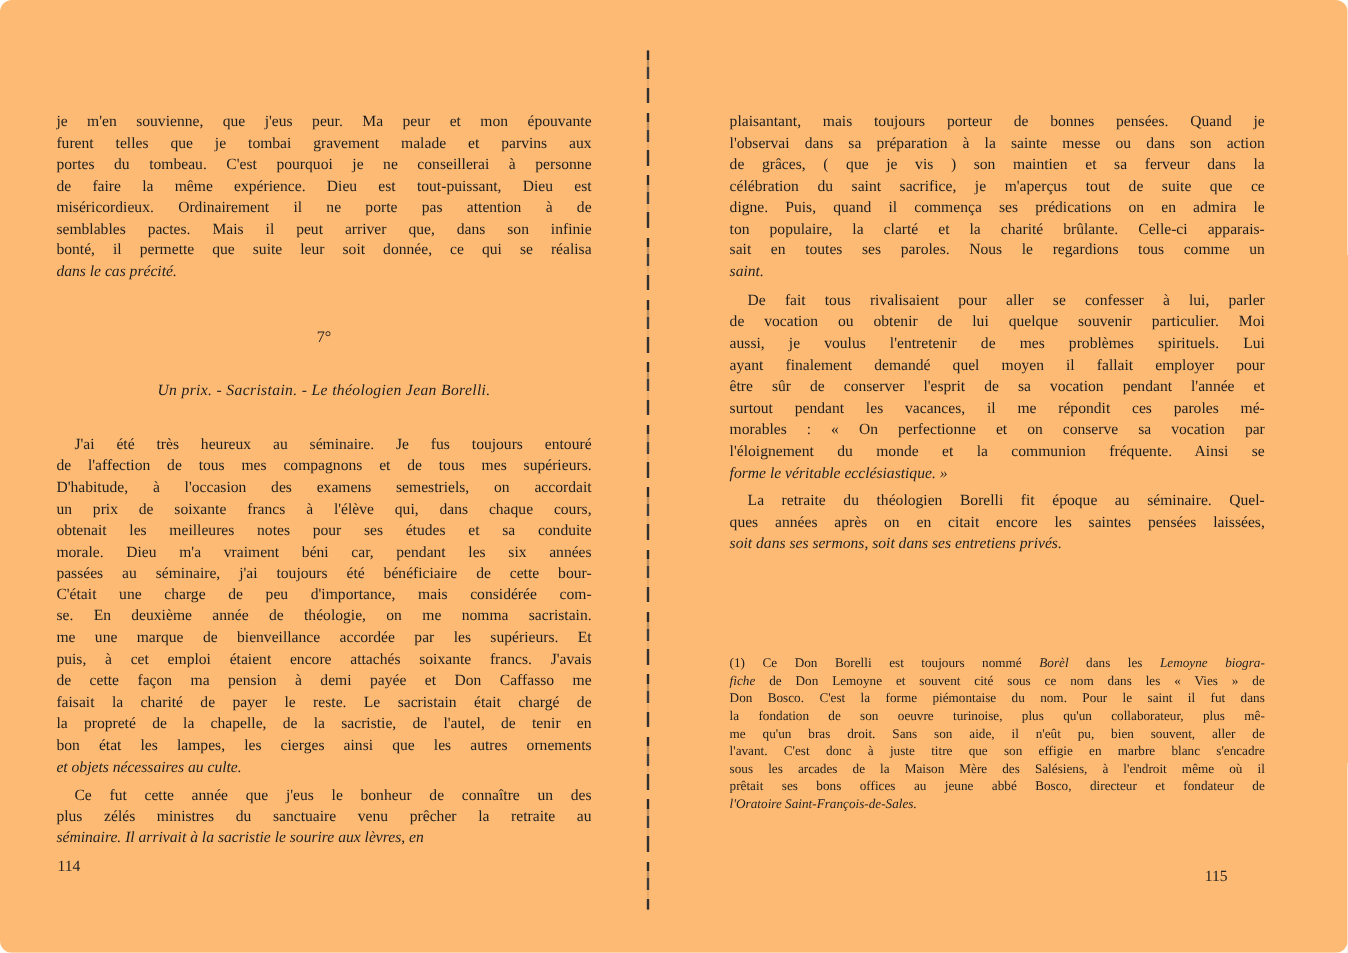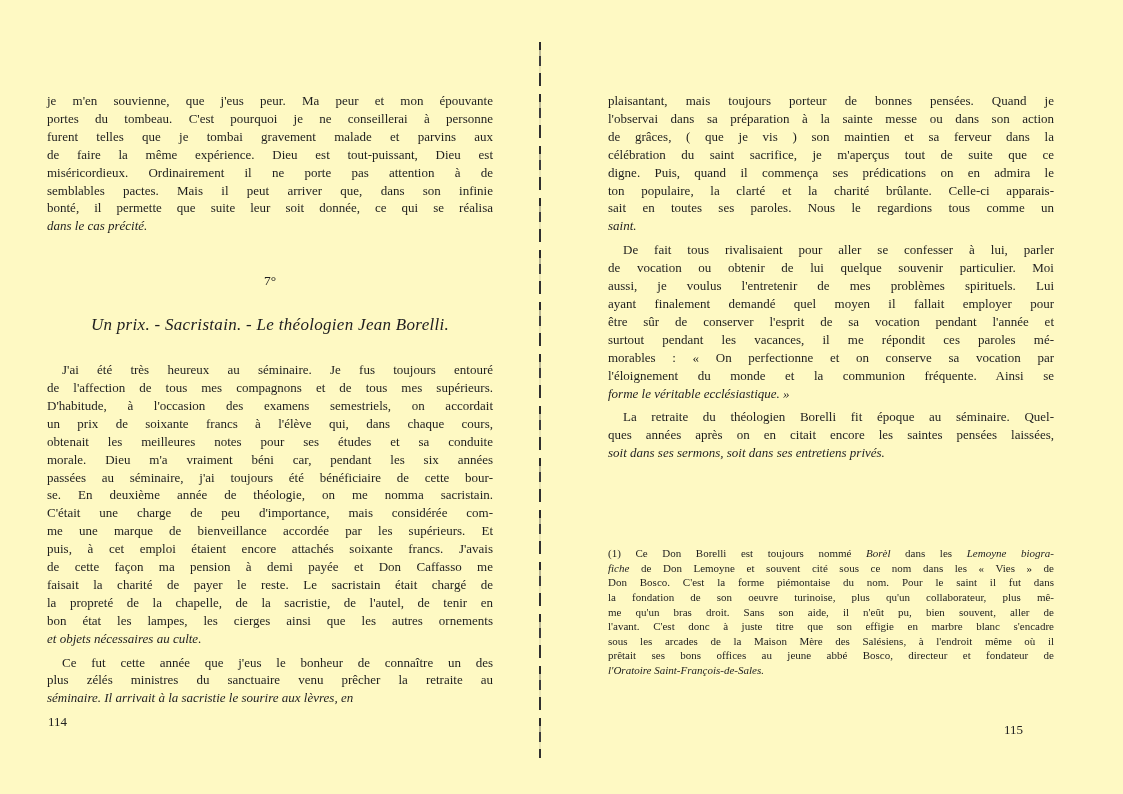--- a/index.html
+++ b/index.html
@@ -4,24 +4,25 @@
 <style>
   html, body {
     margin: 0;
     padding: 0;
     background: #fdfdfc;
   }
   .spread {
     position: relative;
     width: 1123px;
     height: 794px;
-    background: #fef9c3;
+    background: #fdba74;
     overflow: hidden;
     font-family: "Liberation Serif", "DejaVu Serif", serif;
     color: #1e1e1e;
+    border-radius: 10px;
   }
   .gutter {
     position: absolute;
     left: 539px;
     top: 42px;
     width: 2px;
     height: 716px;
     background: repeating-linear-gradient(
       180deg,
       #2b2b2b 0px, #2b2b2b 8px,
@@ -52,21 +53,21 @@
     text-align: center;
     text-align-last: center;
     margin-top: 37px;
     font-size: 13.5px;
   }
   .section-title {
     text-align: center;
     text-align-last: center;
     font-style: italic;
     margin-top: 26px;
-    font-size: 17px;
+    font-size: 13px;
     letter-spacing: 0.3px;
   }
   .body-start { margin-top: 27px; }
   .para-gap { margin-top: 6px; }
 
   .footnote {
     margin-top: 84px;
     font-size: 11px;
     line-height: 14.6px;
   }
@@ -82,43 +83,43 @@
 </head>
 <body>
 
 <div class="spread">
 
   <div class="gutter"></div>
 
   <div class="col col-left">
     <div class="para">
         <div class="line">je m'en souvienne, que j'eus peur. Ma peur et mon épouvante</div>
+        <div class="line">furent telles que je tombai gravement malade et parvins aux</div>
         <div class="line">portes du tombeau. C'est pourquoi je ne conseillerai à personne</div>
-        <div class="line">furent telles que je tombai gravement malade et parvins aux</div>
         <div class="line">de faire la même expérience. Dieu est tout-puissant, Dieu est</div>
         <div class="line">miséricordieux. Ordinairement il ne porte pas attention à de</div>
         <div class="line">semblables pactes. Mais il peut arriver que, dans son infinie</div>
         <div class="line">bonté, il permette que suite leur soit donnée, ce qui se réalisa</div>
         <div class="line last">dans le cas précité.</div>
       </div>
 
     <div class="section-number">7°</div>
 
     <div class="section-title">Un prix. - Sacristain. - Le théologien Jean Borelli.</div>
 
     <div class="para indent body-start">
         <div class="line">J'ai été très heureux au séminaire. Je fus toujours entouré</div>
         <div class="line">de l'affection de tous mes compagnons et de tous mes supérieurs.</div>
         <div class="line">D'habitude, à l'occasion des examens semestriels, on accordait</div>
         <div class="line">un prix de soixante francs à l'élève qui, dans chaque cours,</div>
         <div class="line">obtenait les meilleures notes pour ses études et sa conduite</div>
         <div class="line">morale. Dieu m'a vraiment béni car, pendant les six années</div>
         <div class="line">passées au séminaire, j'ai toujours été bénéficiaire de cette bour-</div>
+        <div class="line">C'était une charge de peu d'importance, mais considérée com-</div>
         <div class="line">se. En deuxième année de théologie, on me nomma sacristain.</div>
-        <div class="line">C'était une charge de peu d'importance, mais considérée com-</div>
         <div class="line">me une marque de bienveillance accordée par les supérieurs. Et</div>
         <div class="line">puis, à cet emploi étaient encore attachés soixante francs. J'avais</div>
         <div class="line">de cette façon ma pension à demi payée et Don Caffasso me</div>
         <div class="line">faisait la charité de payer le reste. Le sacristain était chargé de</div>
         <div class="line">la propreté de la chapelle, de la sacristie, de l'autel, de tenir en</div>
         <div class="line">bon état les lampes, les cierges ainsi que les autres ornements</div>
         <div class="line last">et objets nécessaires au culte.</div>
       </div>
 
     <div class="para indent para-gap">

